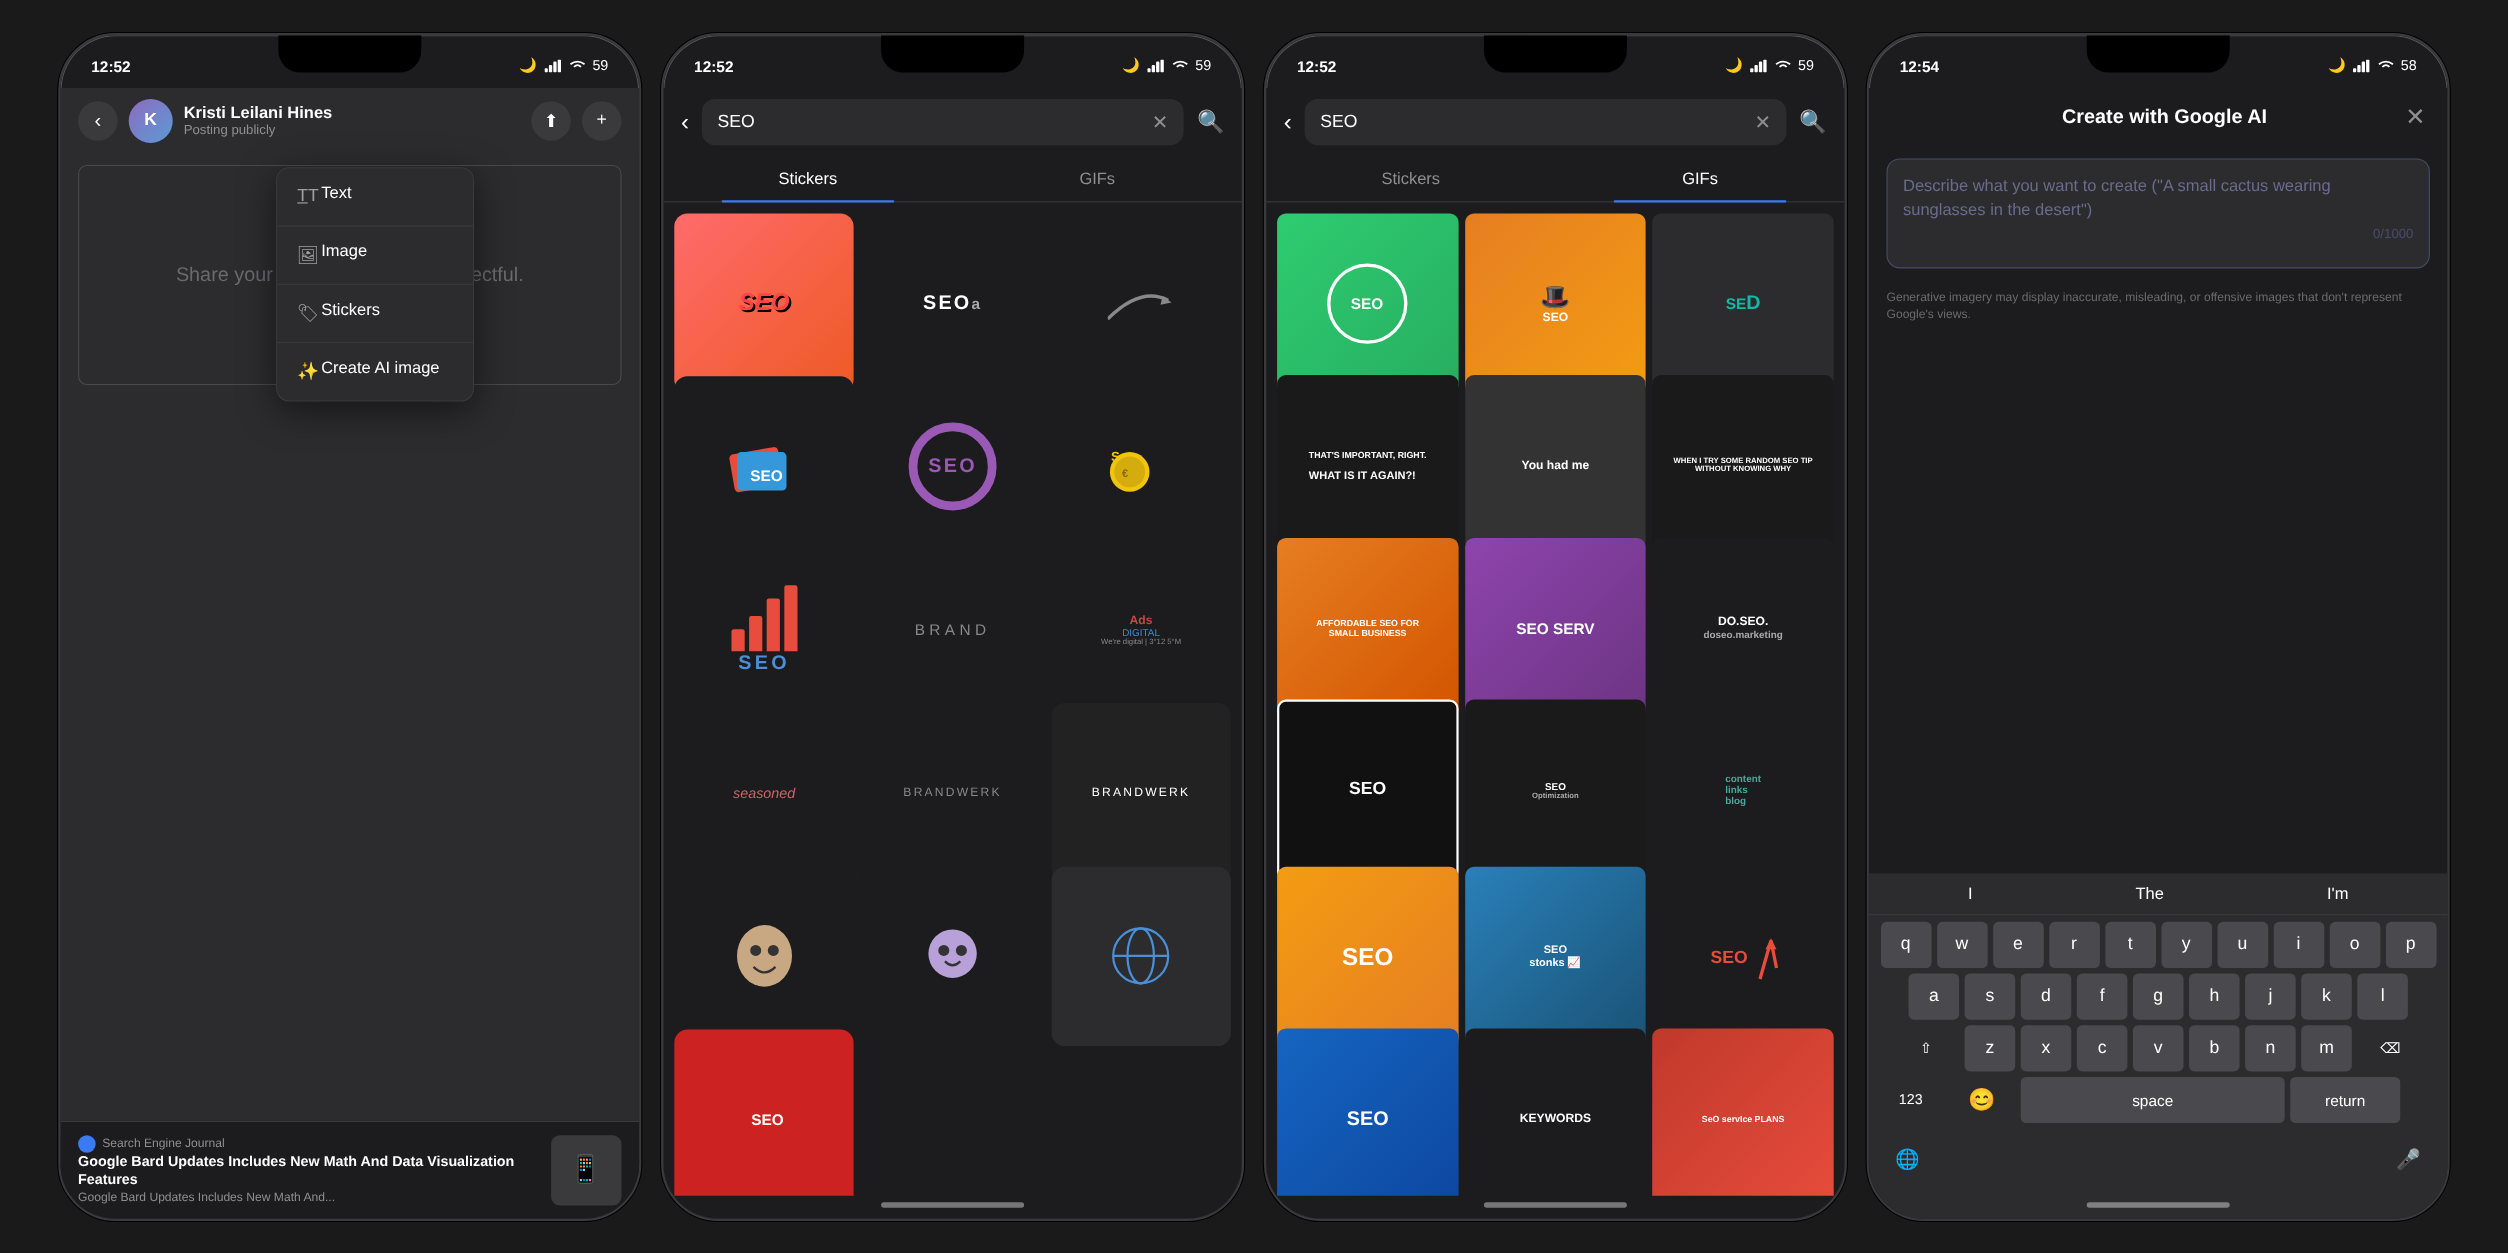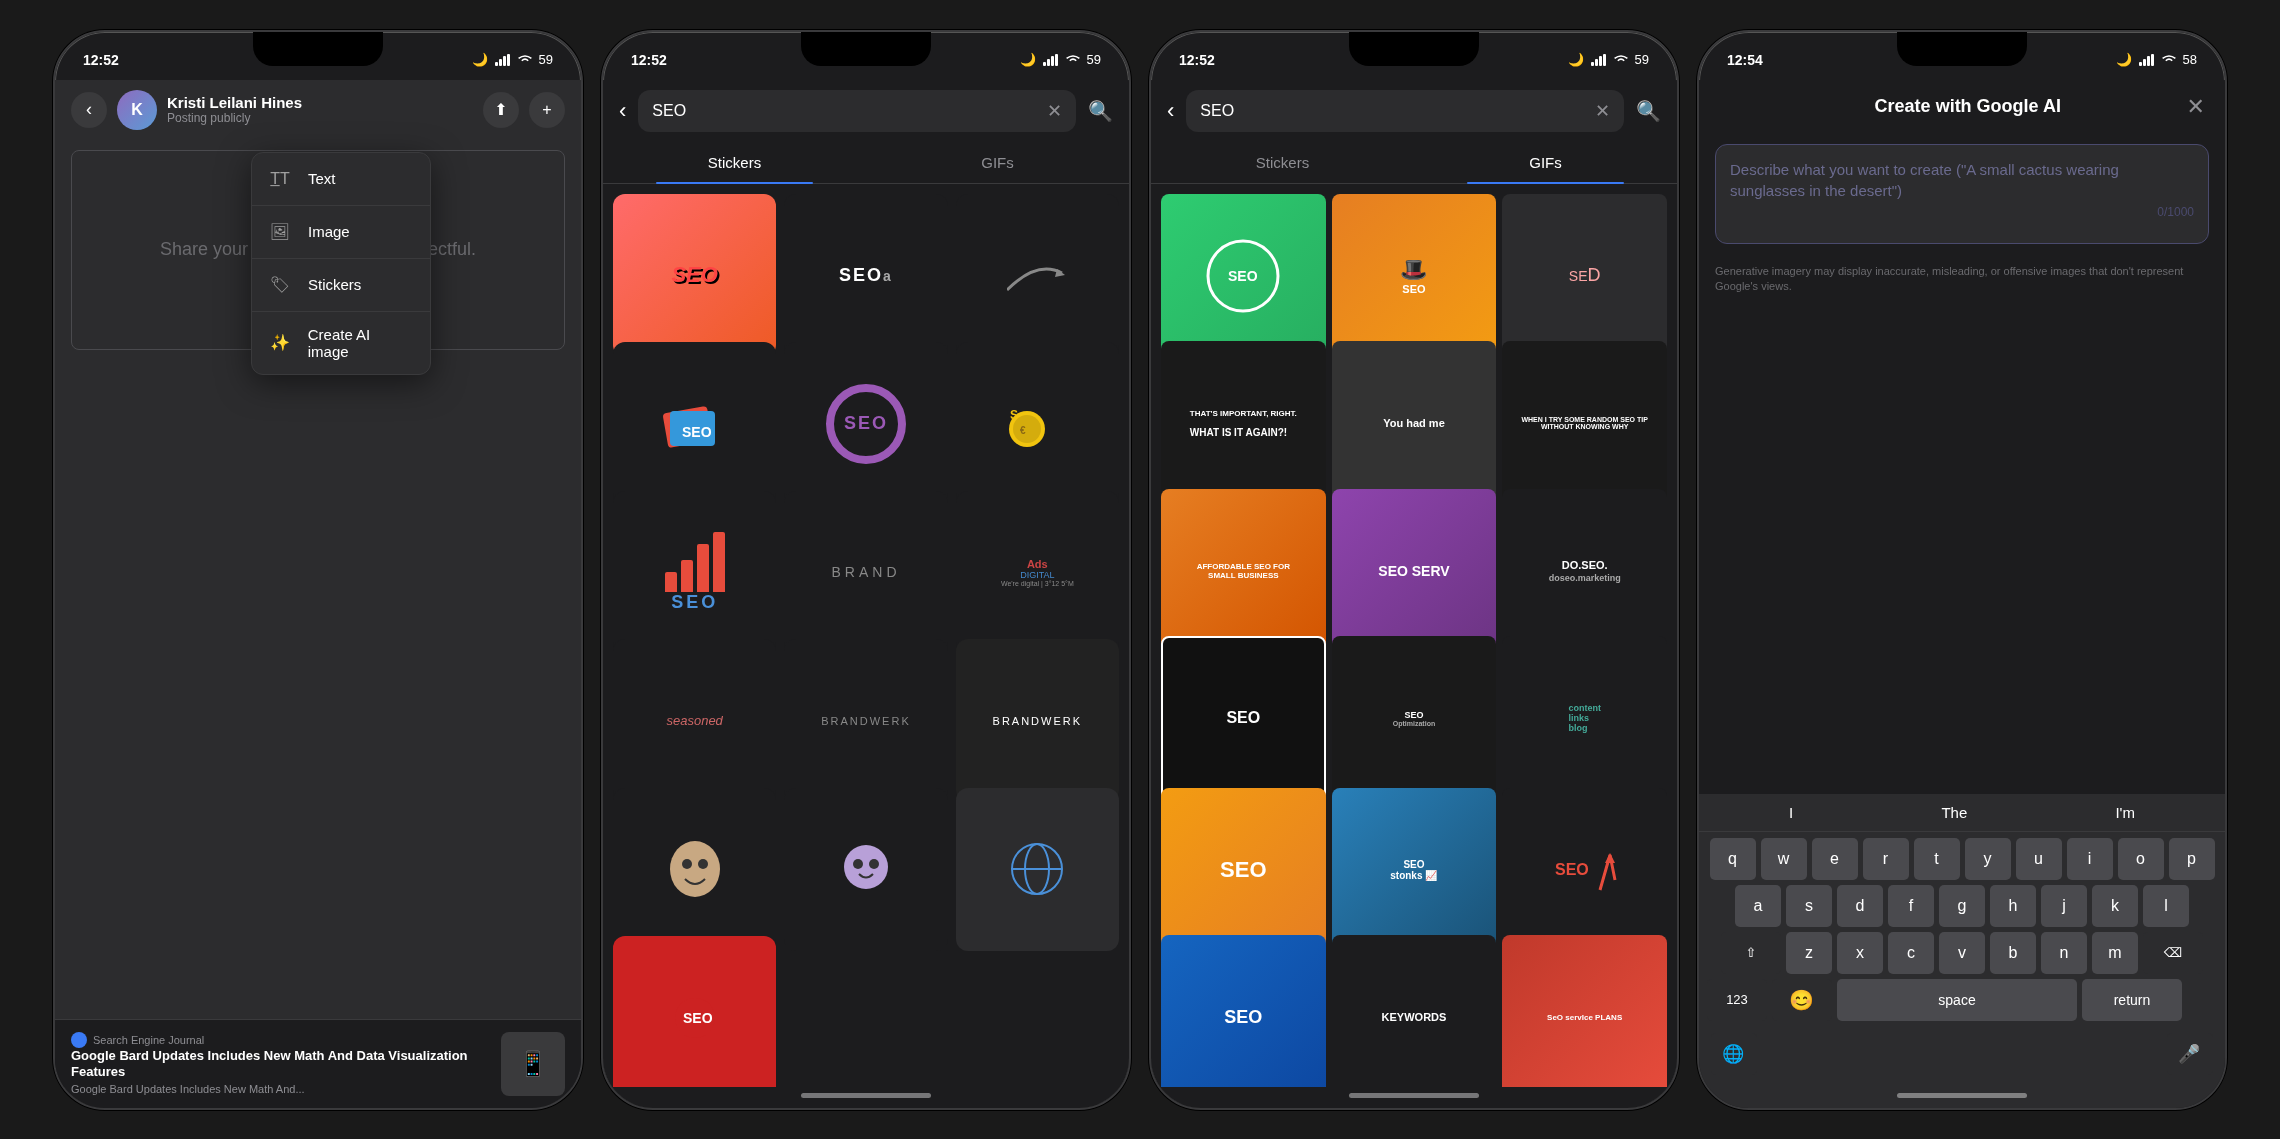--- a/index.html
+++ b/index.html
@@ -128,22 +128,22 @@
       background: #2c2c2e;
       border-radius: 12px;
       border: 1px solid #3a3a3c;
       z-index: 20;
       width: 180px;
       overflow: hidden;
       box-shadow: 0 8px 32px rgba(0,0,0,0.5);
     }
     .dropdown-item {
       display: flex;
-      align-items: center;
-      gap: 16px;
+      align-items: flex-start;
+      gap: 0;
       padding: 14px 16px;
       color: #fff;
       font-size: 15px;
       border-bottom: 1px solid #3a3a3c;
     }
     .dropdown-item:last-child { border-bottom: none; }
     .dropdown-icon {
       width: 24px;
       height: 24px;
       display: flex;
@@ -777,21 +777,21 @@
           <span class="gif-label">GIF 01</span>
         </div>
         <div class="gif-cell" style="background:linear-gradient(135deg,#e67e22,#f39c12);">
           <div style="text-align:center;">
             <div style="font-size:22px;">🎩</div>
             <div style="font-size:11px;font-weight:bold;color:#fff;">SEO</div>
           </div>
           <span class="gif-label">SOME MAGIC</span>
         </div>
         <div class="gif-cell" style="background:#2c2c2e;">
-          <div style="color:#fca5a5;font-size:14px;font-weight:normal;">SE<span style="font-size:18px;">D</span></div>
+          <div style="color:#14b8a6;font-size:14px;font-weight:bold;">SE<span style="font-size:18px;">D</span></div>
         </div>
 
         <div class="gif-cell" style="background:#1a1a1a;position:relative;">
           <div style="font-size:8px;color:#fff;text-align:left;padding:4px;">THAT'S IMPORTANT, RIGHT.<br><br><span style="font-size:10px;font-weight:bold;">WHAT IS IT AGAIN?!</span></div>
         </div>
         <div class="gif-cell" style="background:#333;">
           <div style="font-size:11px;color:#fff;font-weight:bold;">You had me</div>
         </div>
         <div class="gif-cell" style="background:#1a1a1a;">
           <div style="font-size:7px;color:#fff;text-align:center;padding:4px;">WHEN I TRY SOME RANDOM SEO TIP WITHOUT KNOWING WHY</div>

